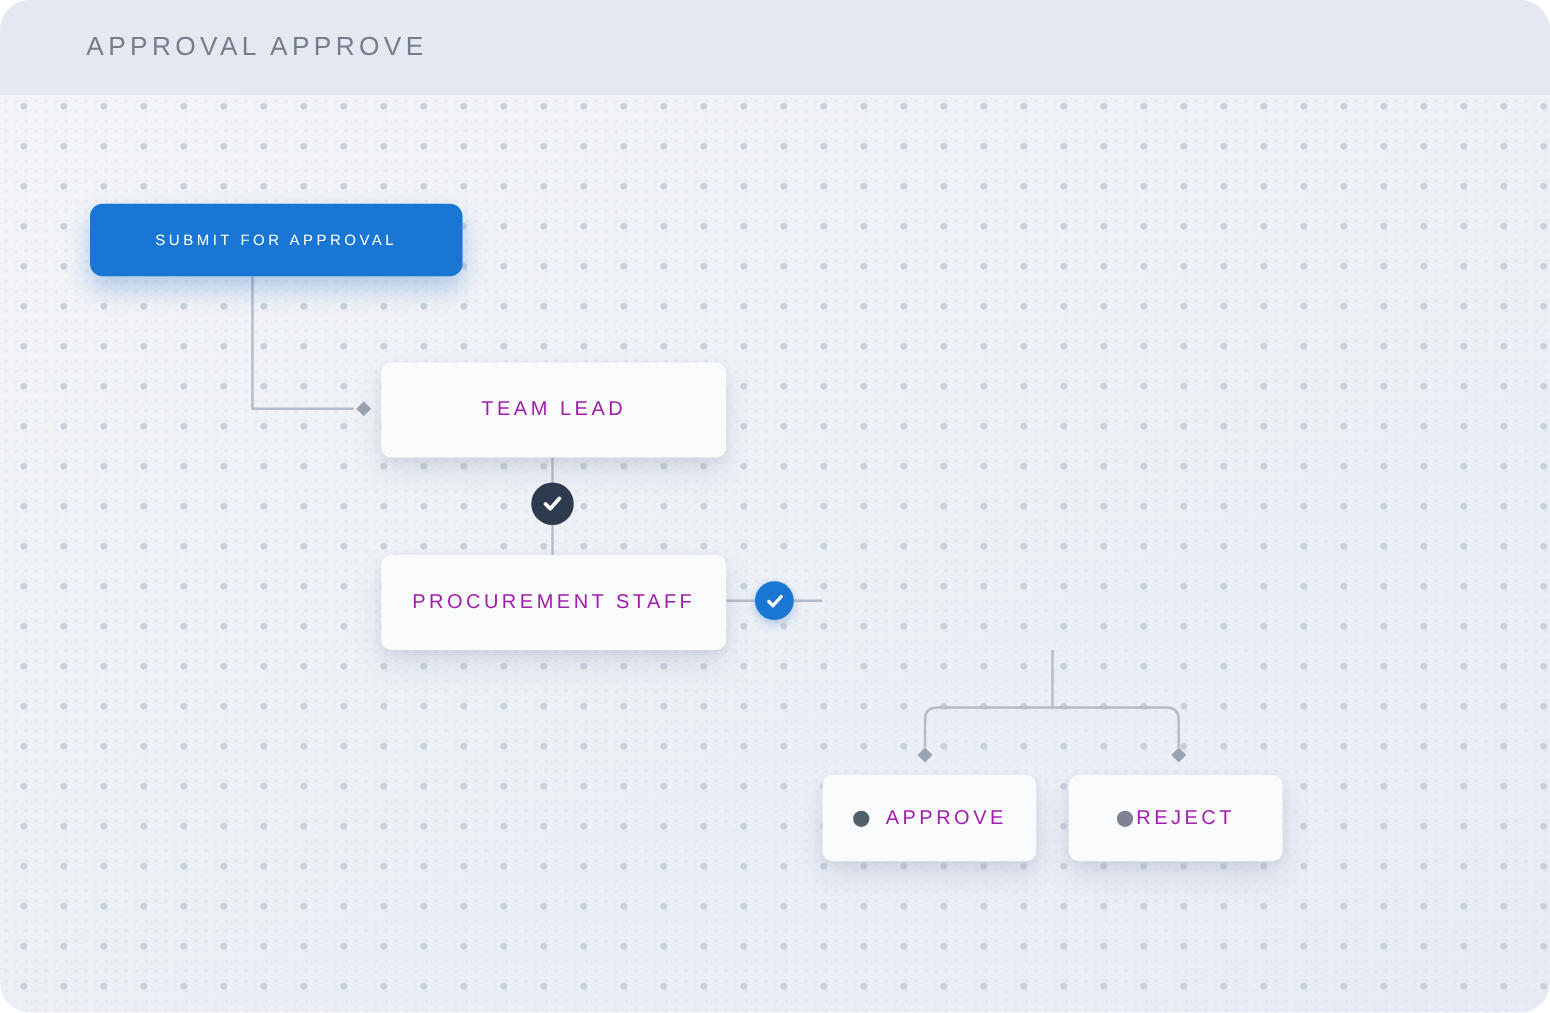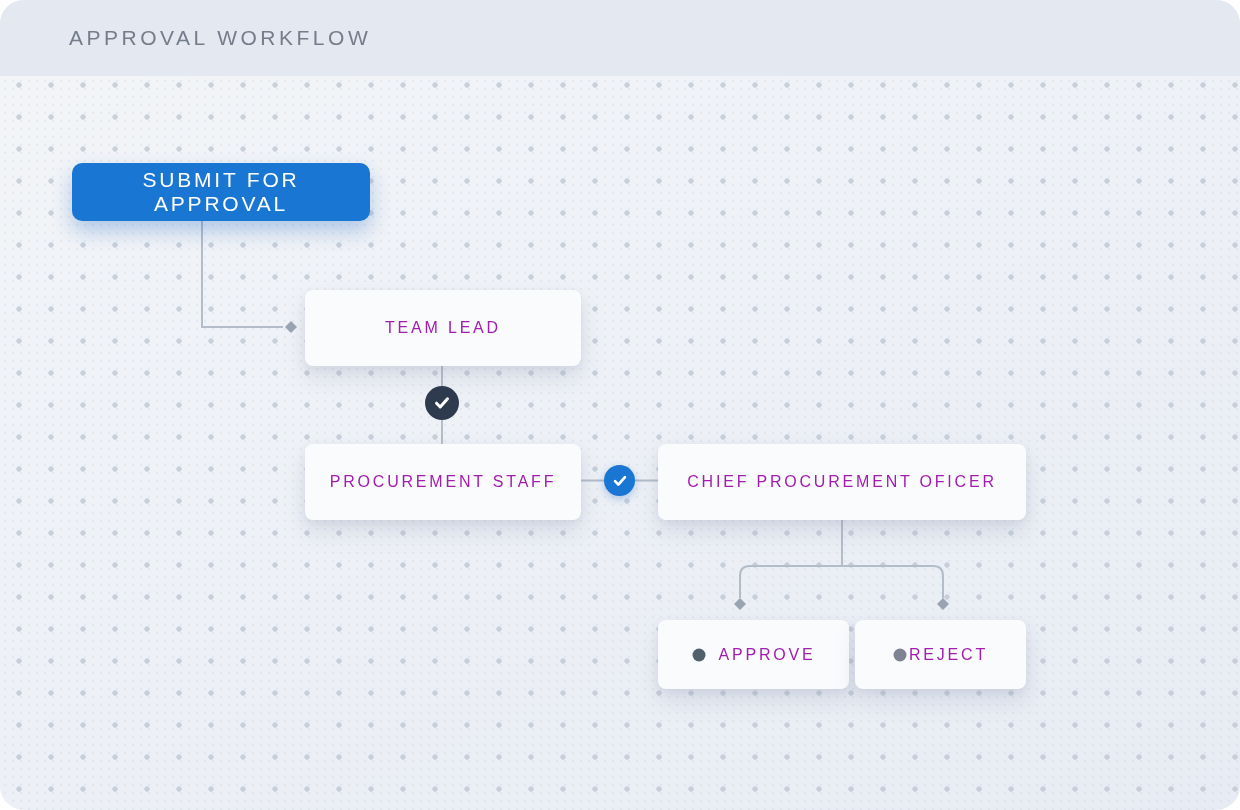--- a/index.html
+++ b/index.html
@@ -81,30 +81,30 @@
   .submit-btn {
     position: absolute;
     left: 72px; top: 87px;
     width: 298px; height: 58px;
     z-index: 2;
     border: none;
     border-radius: 10px;
     background: #1976d2;
     color: #ffffff;
     font-family: "Liberation Sans", sans-serif;
-    font-size: 21px;
+    font-size: 12px;
     font-weight: 500;
     letter-spacing: 2.8px;
     box-shadow: 0 10px 20px rgba(25,100,195,0.30);
     cursor: pointer;
   }
   .node-team-lead         { left: 305px; top: 214px; width: 276px; height: 76px; }
   .node-procurement-staff { left: 305px; top: 368px; width: 276px; height: 76px; text-align: center; }
   .node-cpo               { left: 658px; top: 368px; width: 368px; height: 76px; }
-  .node-approve           { left: 658px; top: 544px; width: 191px; height: 69px; gap: 13px; }
+  .node-approve           { left: 658px; top: 544px; width: 171px; height: 69px; gap: 13px; }
   .node-reject            { left: 855px; top: 544px; width: 171px; height: 69px; gap: 2px; }
   .bullet-svg { display: block; }
   
   .badge {
     position: absolute;
     z-index: 3;
     border-radius: 50%;
     display: flex;
     align-items: center;
     justify-content: center;
@@ -120,21 +120,21 @@
     background: #1976d2;
     box-shadow: 0 3px 8px rgba(25,100,195,0.30);
   }
 </style>
 </head>
 <body>
 
 <div class="app">
 
   <div class="header">
-    <div class="header-title">APPROVAL WORKFLOW</div>
+    <div class="header-title">APPROVAL APPROVE</div>
   </div>
 
   <div class="canvas">
 
     <svg class="connector-svg" viewBox="0 0 1240 734">
 
       <path class="connector-line" d="M202 145 V251 H283"></path>
       <polygon class="connector-diamond" points="291,245 297,251 291,257 285,251"></polygon>
 
       <path class="connector-line" d="M442 290 V368"></path>
@@ -151,23 +151,20 @@
     <button class="submit-btn">SUBMIT FOR APPROVAL</button>
 
     <div class="node node-team-lead">
       <span>TEAM LEAD</span>
     </div>
 
     <div class="node node-procurement-staff">
       <span>PROCUREMENT STAFF</span>
     </div>
 
-    <div class="node node-cpo">
-      <span>CHIEF PROCUREMENT OFICER</span>
-    </div>
 
     <div class="node node-approve">
       <svg class="bullet-svg" width="14" height="14" viewBox="0 0 14 14">
         <circle cx="7" cy="7" r="6.5" fill="#51616b"></circle>
       </svg>
       <span>APPROVE</span>
     </div>
 
     <div class="node node-reject">
       <svg class="bullet-svg" width="14" height="14" viewBox="0 0 14 14">

